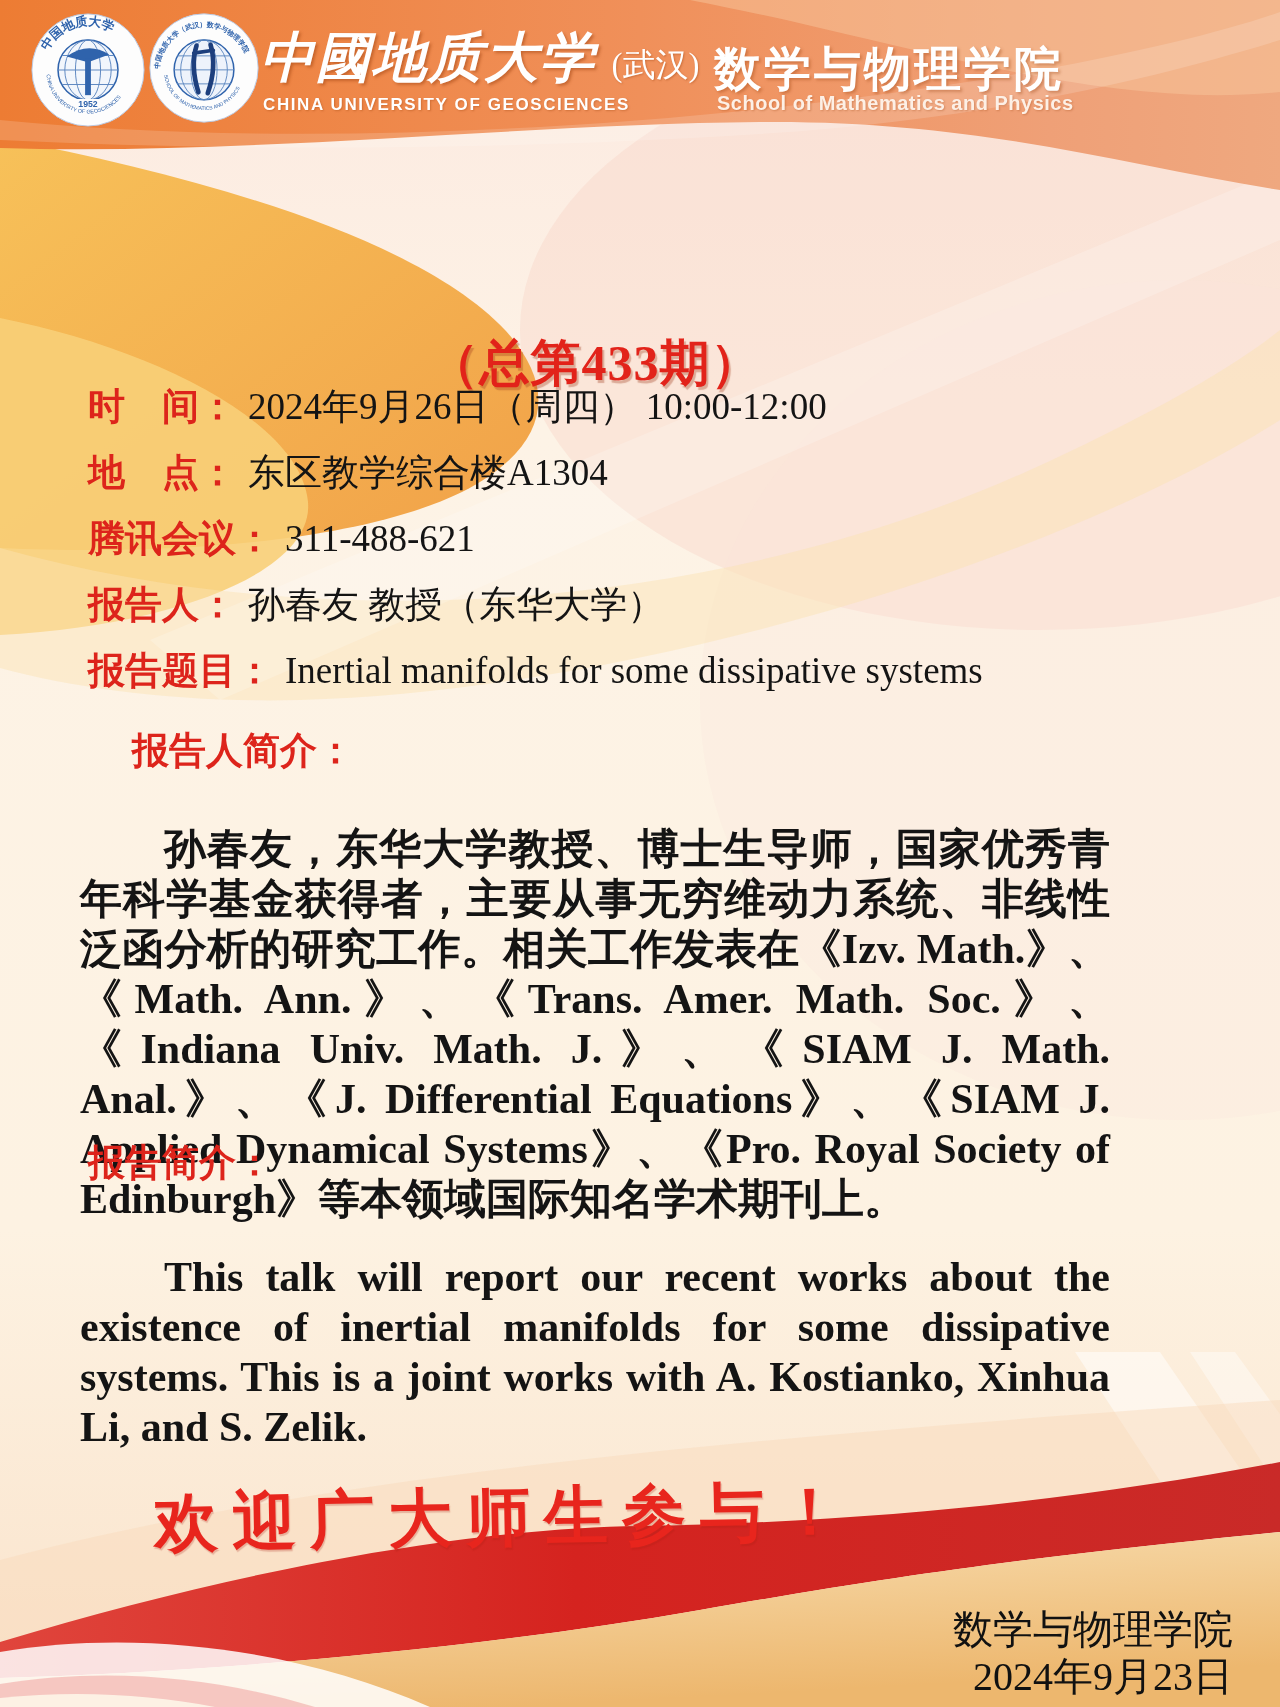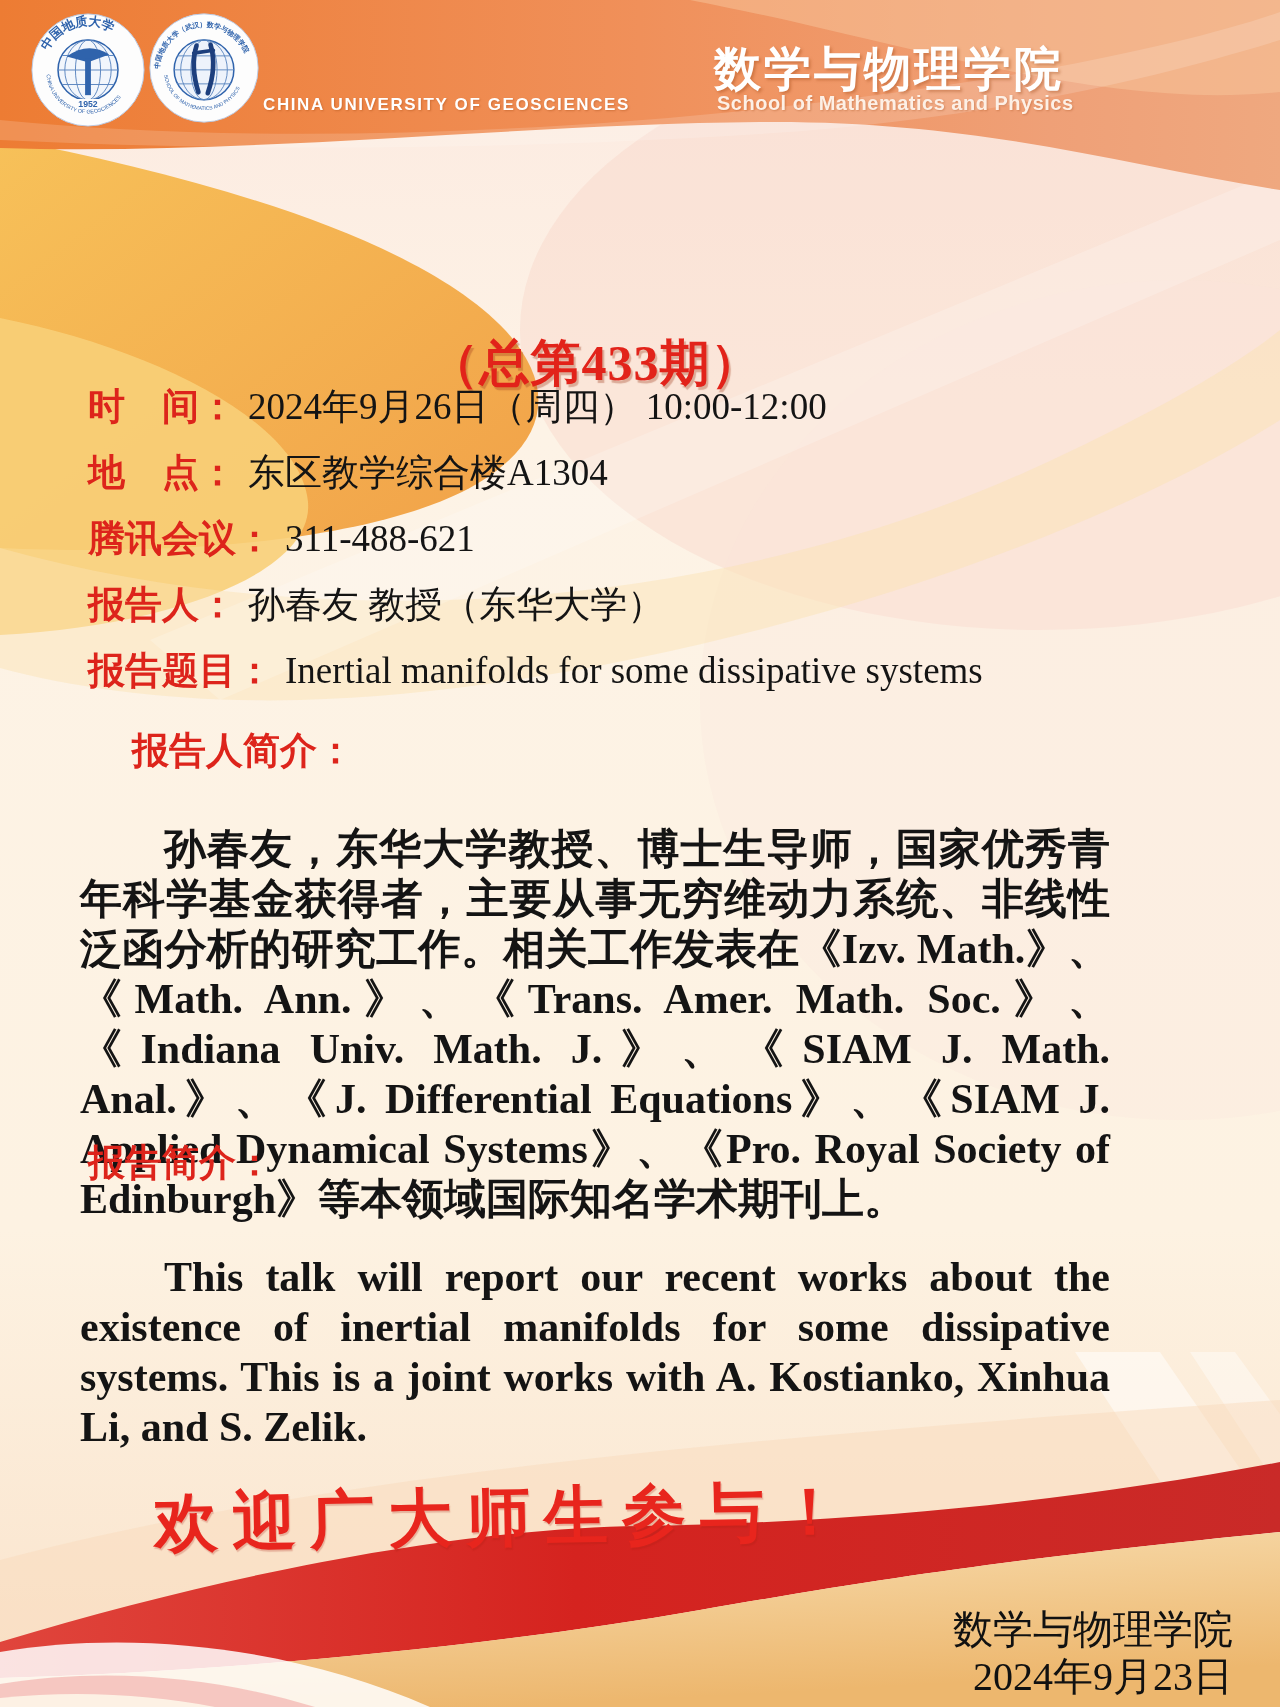--- a/index.html
+++ b/index.html
@@ -195,20 +195,24 @@
     <ellipse cx="60" cy="62" rx="14" ry="32" fill="none" stroke="#5b86c0" stroke-width="1"></ellipse>
     <ellipse cx="60" cy="62" rx="25" ry="32" fill="none" stroke="#5b86c0" stroke-width="1"></ellipse>
     <line x1="28" y1="62" x2="92" y2="62" stroke="#5b86c0" stroke-width="1"></line>
     <line x1="31" y1="47" x2="89" y2="47" stroke="#5b86c0" stroke-width="1"></line>
     <line x1="31" y1="77" x2="89" y2="77" stroke="#5b86c0" stroke-width="1"></line>
     <path d="M52,36 C47,52 49,70 54,86" fill="none" stroke="#1d3f7d" stroke-width="5" stroke-linecap="round"></path>
     <path d="M67,35 C72,52 70,70 64,87" fill="none" stroke="#1d3f7d" stroke-width="5" stroke-linecap="round"></path>
     <path d="M49,44 L70,41" stroke="#1d3f7d" stroke-width="4" stroke-linecap="round"></path>
   </svg>
 
+  <div class="uni-cn">
+    <span>中國地质大学</span>
+    <span class="uni-campus">(武汉)</span>
+  </div>
   <div class="uni-en">CHINA UNIVERSITY OF GEOSCIENCES</div>
   <div class="school-cn">数学与物理学院</div>
   <div class="school-en">School of Mathematics and Physics</div>
 
   <h2 class="title2">（总第433期）</h2>
 
   <div class="info">
     <div class="info-row">
       <span class="info-label">时　间：</span><span class="info-value">2024年9月26日（周四） 10:00-12:00</span>
     </div>

